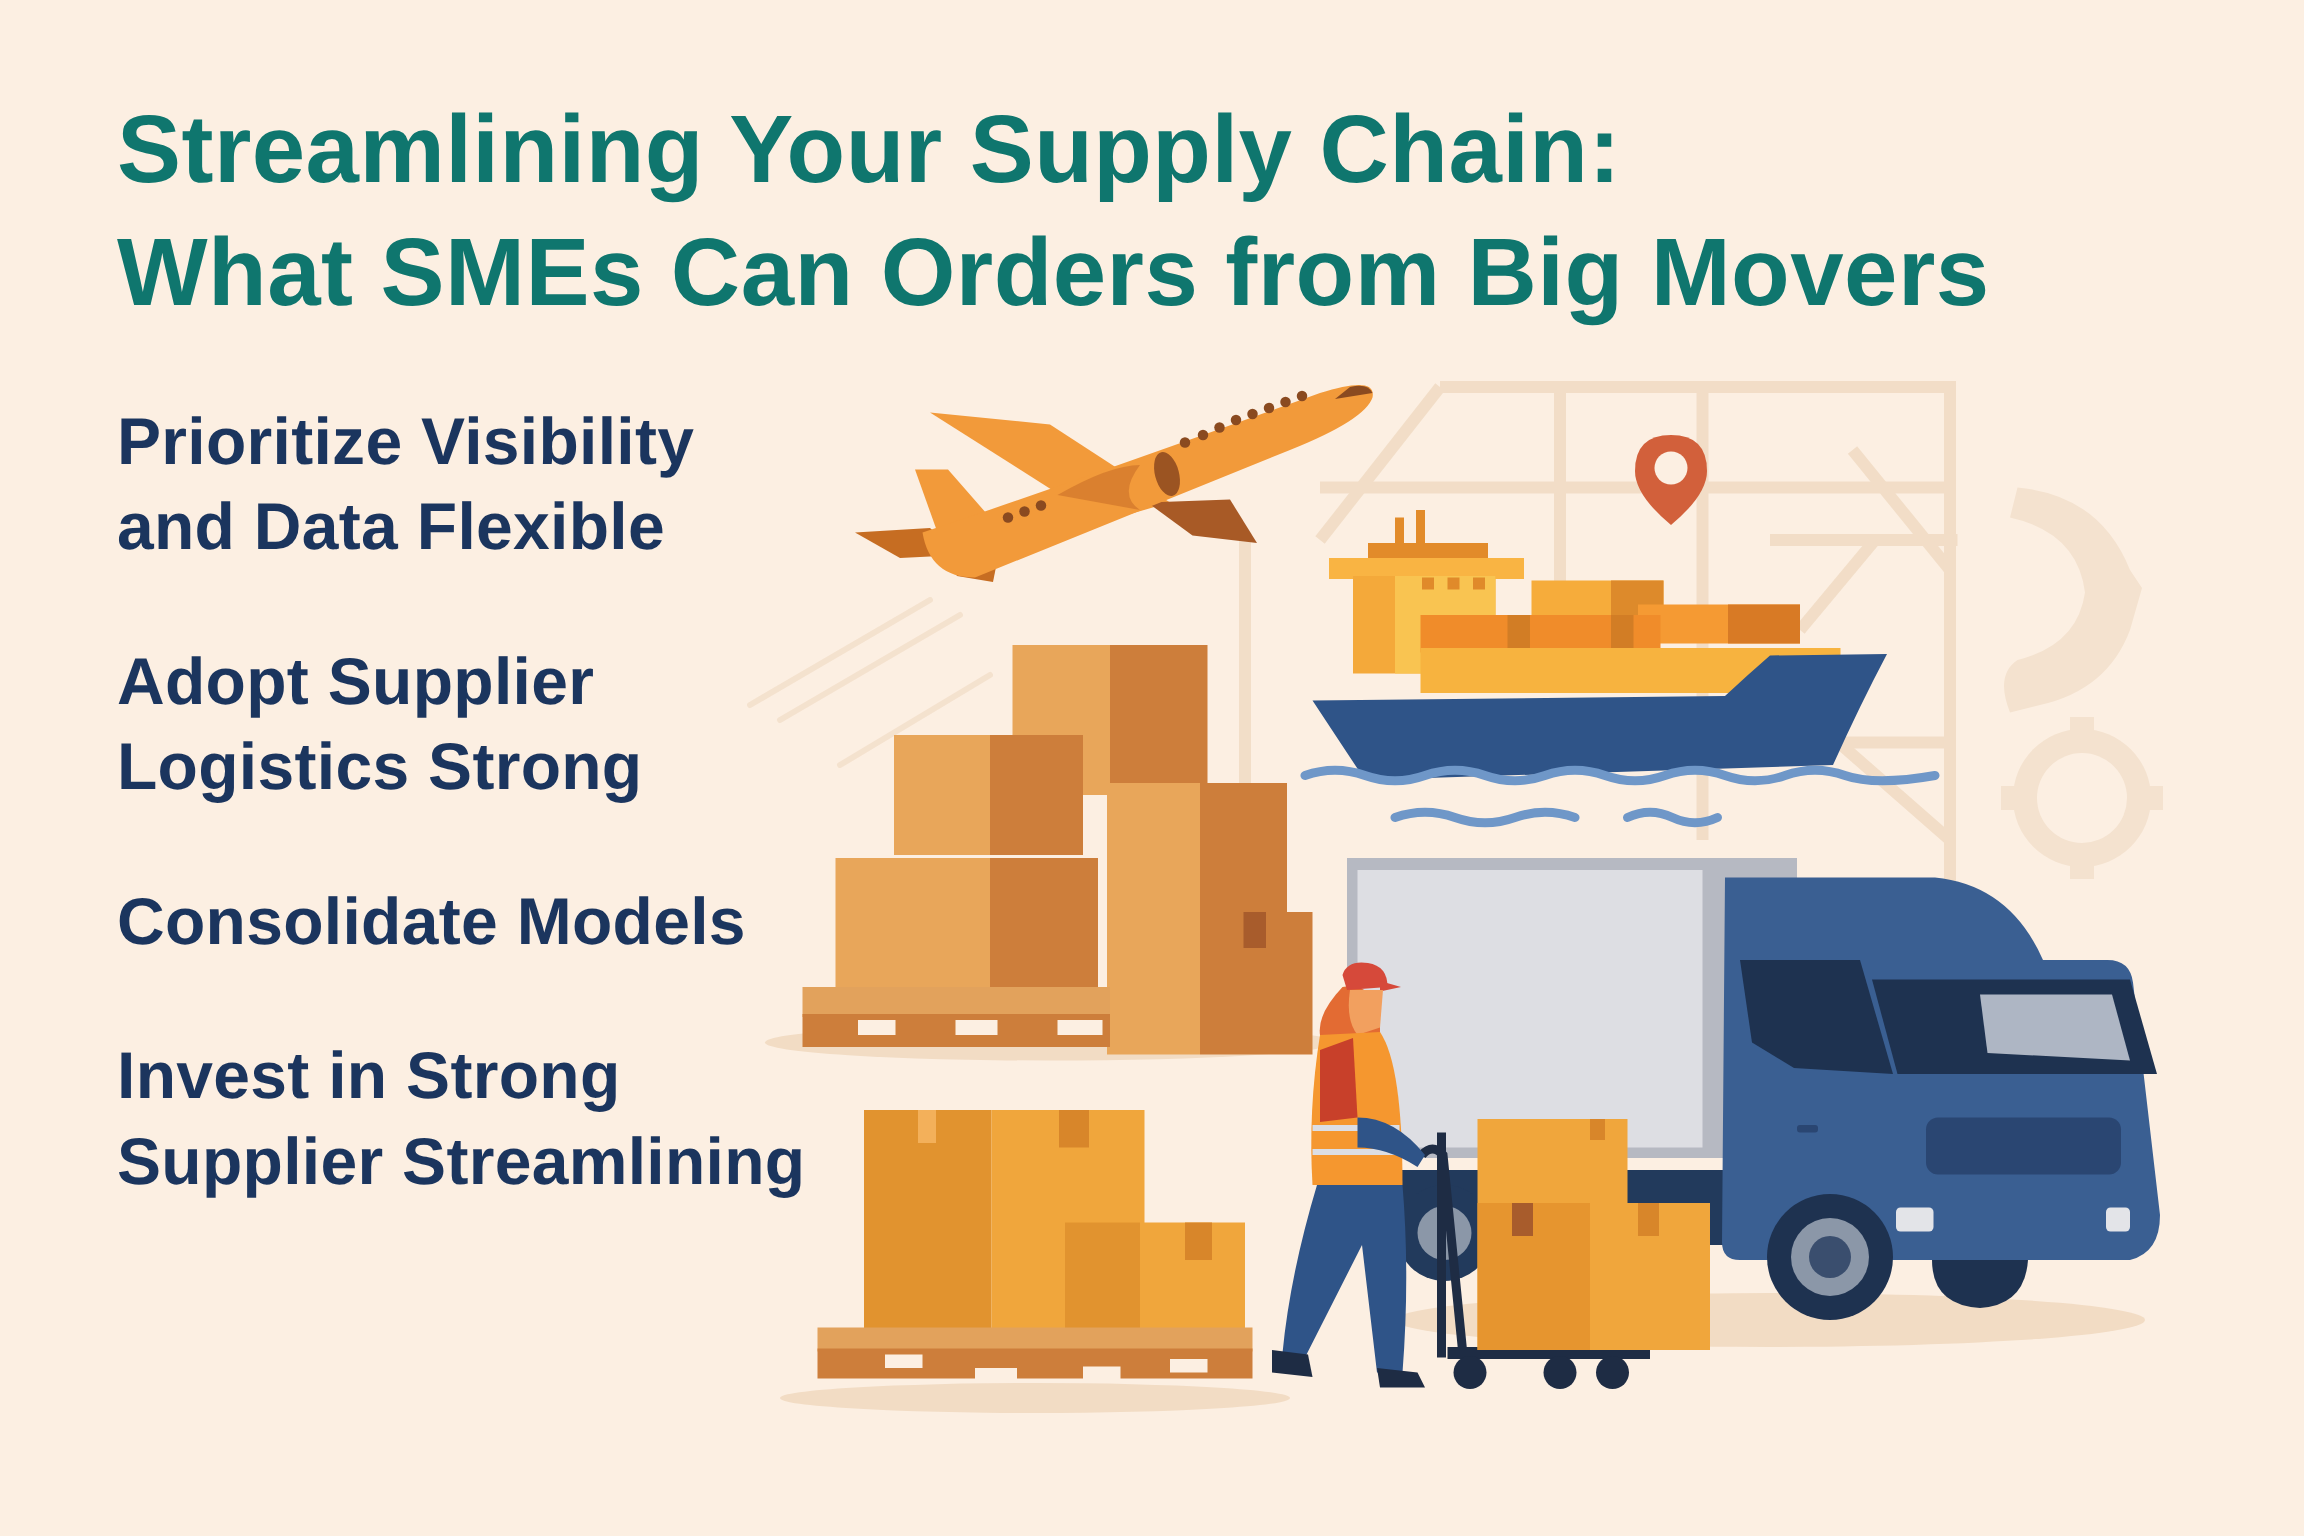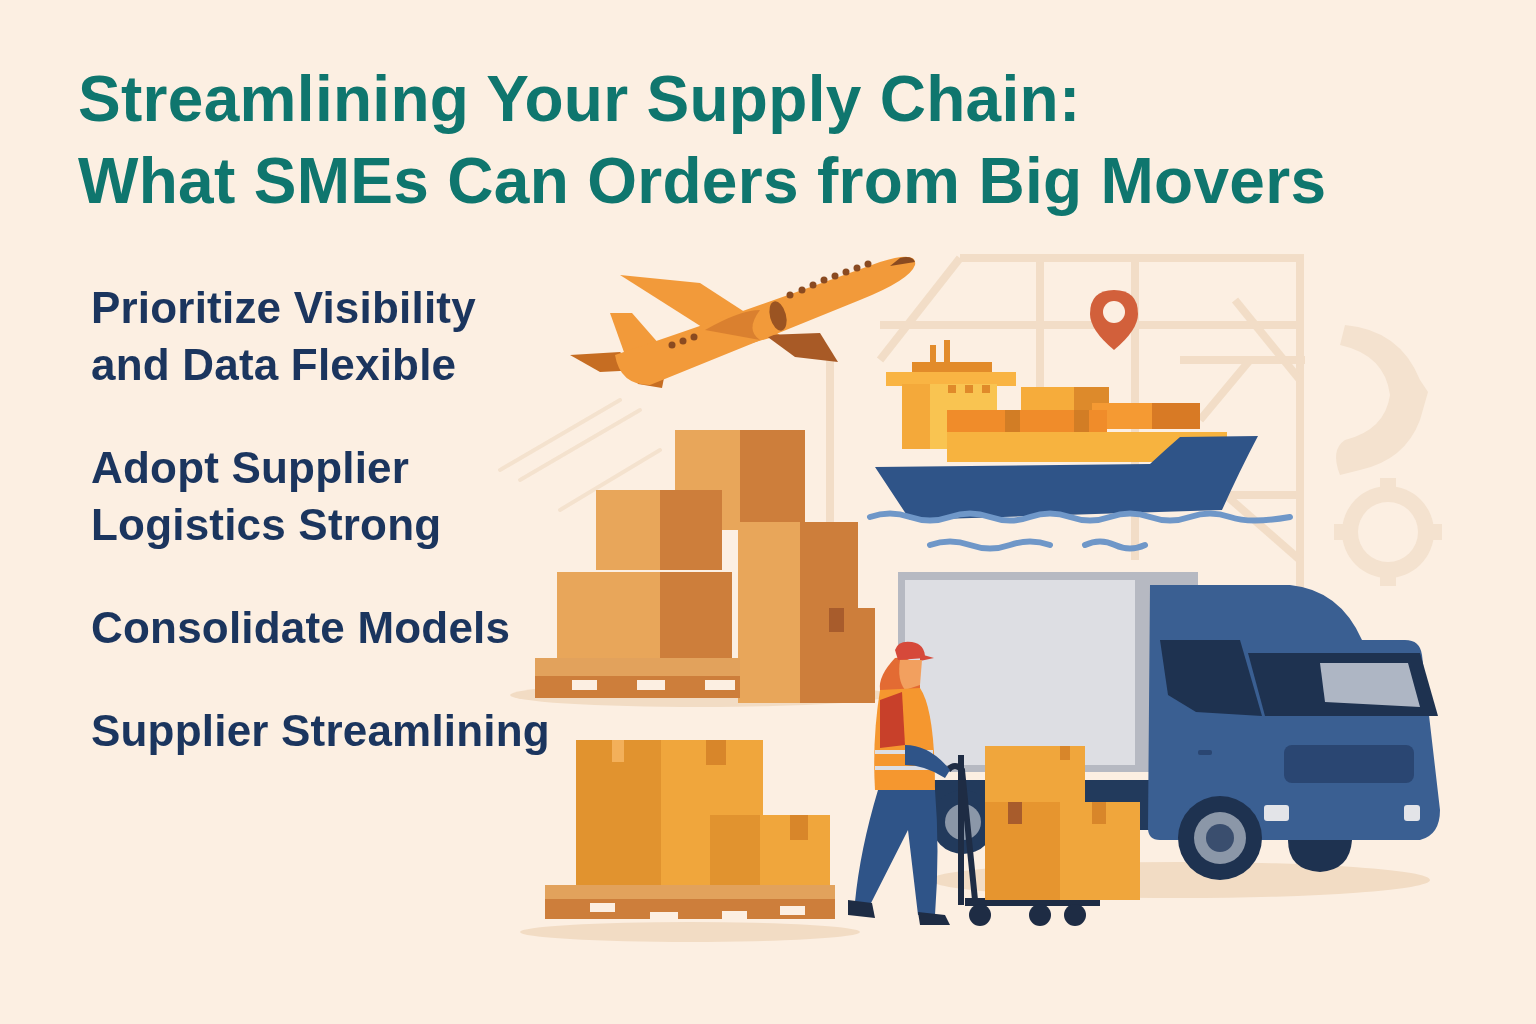--- a/index.html
+++ b/index.html
@@ -8,21 +8,21 @@
     background: #fcefe2;
     font-family: "Liberation Sans", "DejaVu Sans", sans-serif;
     position: relative;
   }
   .title {
     position: absolute; left: 78px; top: 58px;
     color: #0f766e; font-weight: bold; font-size: 64px; line-height: 82px;
     letter-spacing: 0.3px; margin: 0;
   }
   .title span { display: block; white-space: nowrap; }
-  .tips { position: absolute; left: 78px; top: 266px; margin: 13px; padding: 0; list-style: none; }
+  .tips { position: absolute; left: 78px; top: 266px; margin: 0; padding: 0; list-style: none; }
   .tip {
     color: #1b355e; font-size: 44px; font-weight: bold; line-height: 57px;
     margin-bottom: 46px; white-space: nowrap; letter-spacing: 0.2px;
   }
   .tip span { display: block; }
   .illus { position: absolute; left: 0; top: 0; width: 1536px; height: 1024px; pointer-events: none; }
   .illus * { pointer-events: auto; }
 </style>
 </head>
 <body>
@@ -38,20 +38,21 @@
     <span>and Data Flexible</span>
   </li>
   <li class="tip">
     <span>Adopt Supplier</span>
     <span>Logistics Strong</span>
   </li>
   <li class="tip">
     <span>Consolidate Models</span>
   </li>
   <li class="tip">
+    <span>Invest in Strong</span>
     <span>Supplier Streamlining</span>
   </li>
 </ul>
 
 <svg class="illus" viewBox="0 0 1536 1024" xmlns="http://www.w3.org/2000/svg">
 
   <g stroke="#f1dcc5" stroke-width="8" fill="none" opacity="0.9">
     <path d="M960 258 H1300 V880"></path>
     <path d="M960 258 L880 360"></path>
     <path d="M1040 258 V420"></path>

